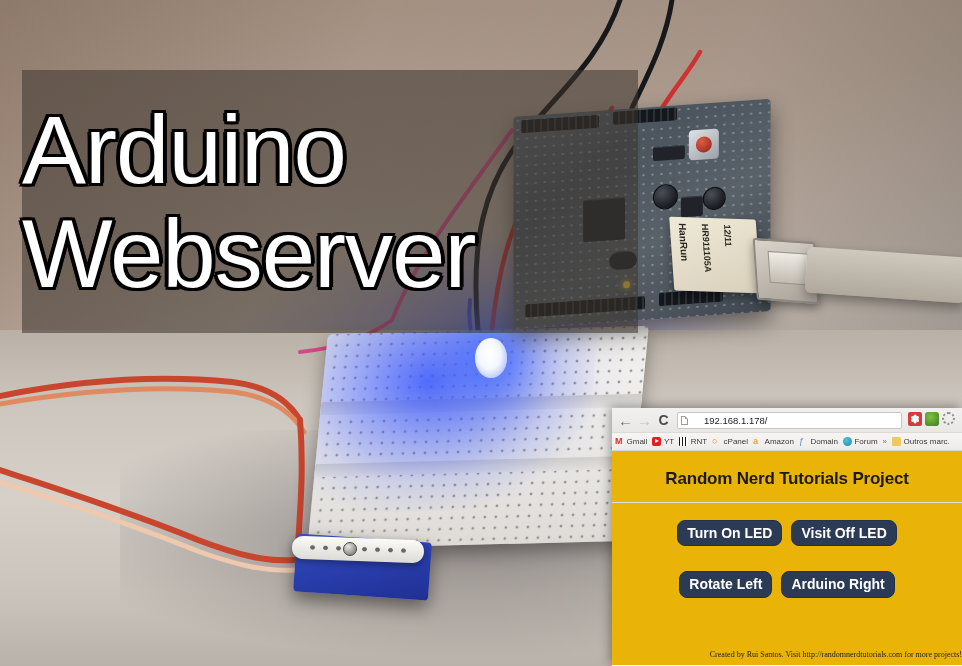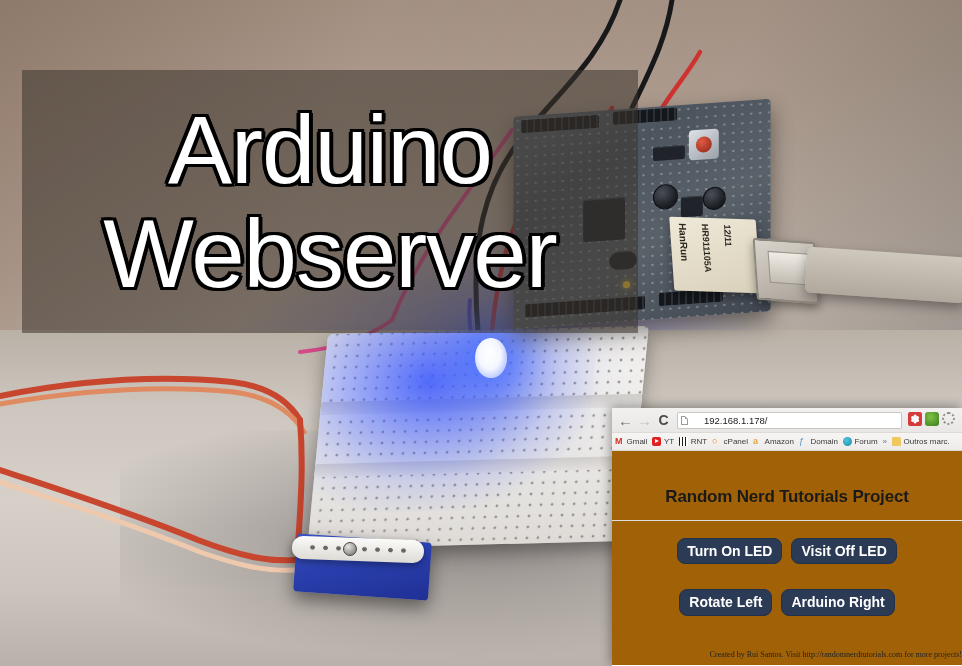--- a/index.html
+++ b/index.html
@@ -152,21 +152,21 @@
     position:absolute; left:343px; top:542px; width:14px; height:14px; border-radius:50%;
     background:radial-gradient(circle at 35% 30%,#e8e6e2,#6d6a65);
     border:1px solid #4a4743;
   }
 
   
   #title-overlay {
     position:absolute; left:22px; top:70px; width:616px; height:263px;
     background:rgba(60,52,46,0.55);
     display:flex; flex-direction:column;
-    align-items:center; justify-content:center;
+    justify-content:center;
   }
   .title-line {
     color:#ffffff;
     font-family:"Liberation Sans", sans-serif;
     font-weight:normal;
     font-size:96px;
     line-height:1.02;
     letter-spacing:-1px;
     text-shadow:
       -3px -3px 0 #000, 3px -3px 0 #000, -3px 3px 0 #000, 3px 3px 0 #000,
@@ -240,22 +240,22 @@
     border-left:4px solid #fff; border-top:2.5px solid transparent; border-bottom:2.5px solid transparent; }
   .ic-rnt { background:repeating-linear-gradient(90deg,#1a1a1a 0 1.5px,#ffffff 1.5px 3px); }
   .ic-cpanel { color:#f08020; font-size:9px; line-height:9px; background:none; }
   .ic-amazon { color:#e8a33d; font-size:9px; line-height:9px; background:none; font-weight:bold; }
   .ic-domain { color:#5a8fc4; font-size:9px; line-height:9px; background:none; }
   .ic-forum { background:radial-gradient(circle at 40% 35%, #4ec3d9, #1a8ba8); border-radius:50%; }
   .ic-folder { background:#f0c860; border-radius:1px 2px 1px 1px; }
   .bm-chev { font-size:8px; color:#777; flex:none; }
 
   .page-body {
-    height:calc(100% - 44px); background:#a16207; position:relative;
-    padding-top:36px;
+    height:calc(100% - 44px); background:#eab308; position:relative;
+    padding-top:18px;
   }
   .page-h1 {
     text-align:center; font-size:17px; font-weight:bold; color:#1a1a1a;
     letter-spacing:-0.2px;
   }
   .page-rule {
     margin:13px 0 0 0; height:1px; background:#dedede; width:100%;
   }
   .page-h2 {
     text-align:center; font-size:12px; font-weight:bold; color:#1a1a1a;

